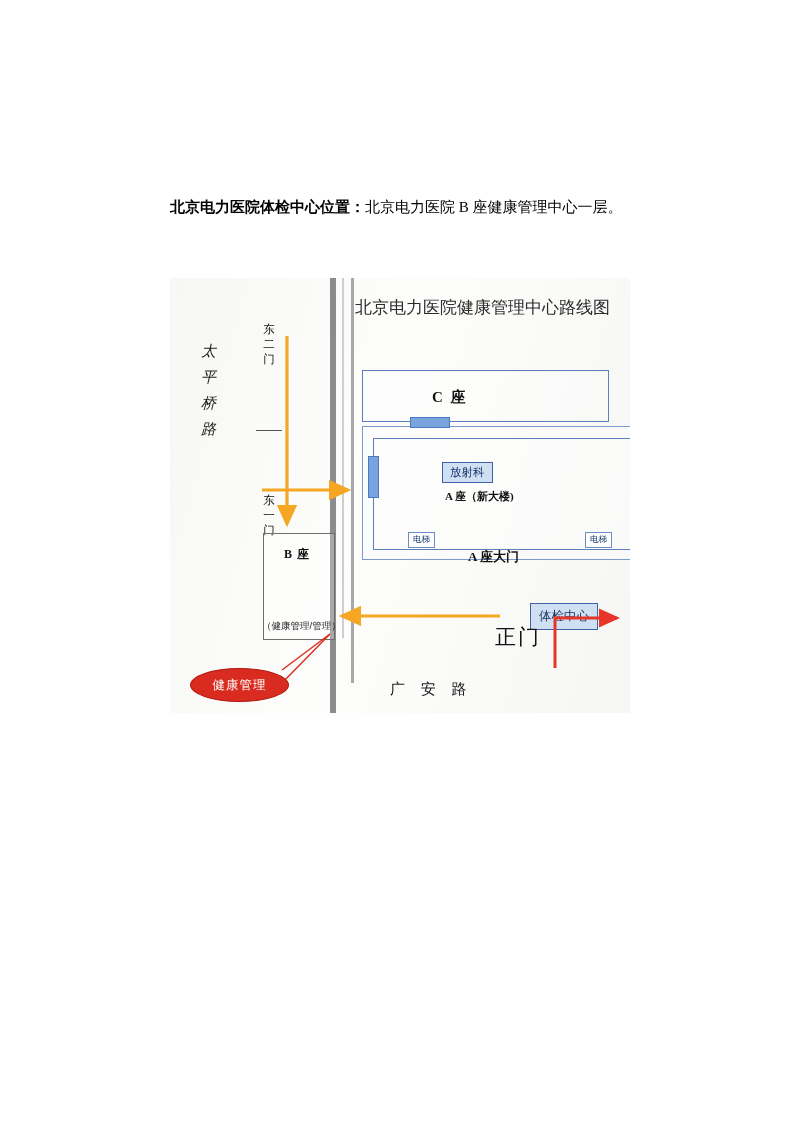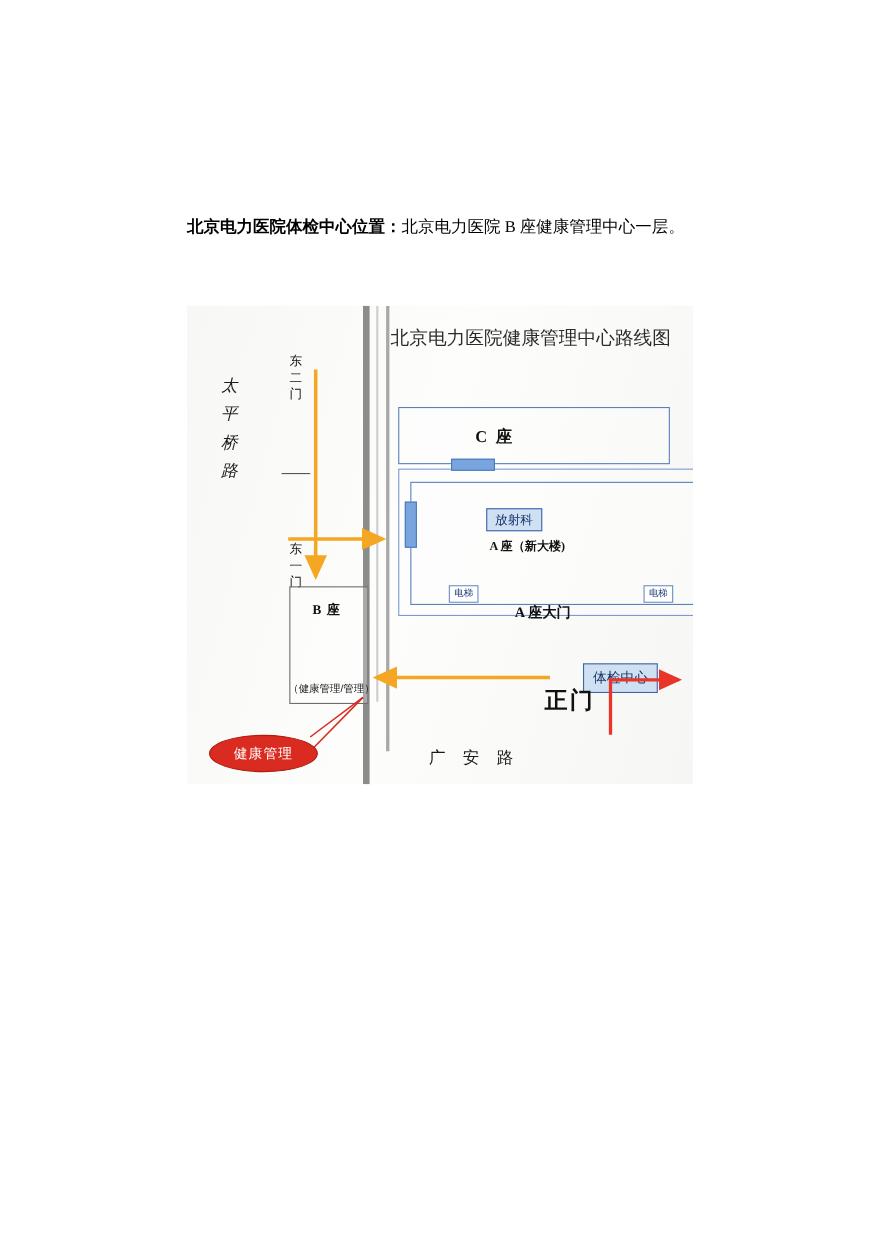--- a/index.html
+++ b/index.html
@@ -231,21 +231,21 @@
     white-space: nowrap;
   }
 
   
   .main-gate {
     position: absolute;
     left: 325px;
     top: 345px;
     font-size: 21px;
     font-family: "Liberation Serif", serif;
-    font-weight: bold;
+    font-weight: normal;
     color: #111;
     letter-spacing: 2px;
   }
 
   
   .callout {
     position: absolute;
     left: 20px;
     top: 390px;
     width: 97px;

